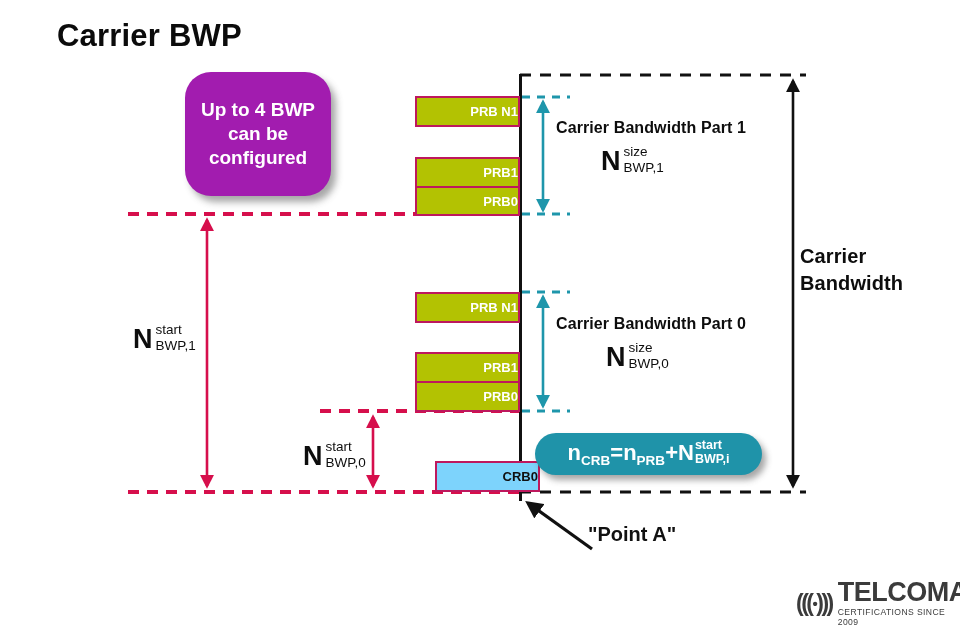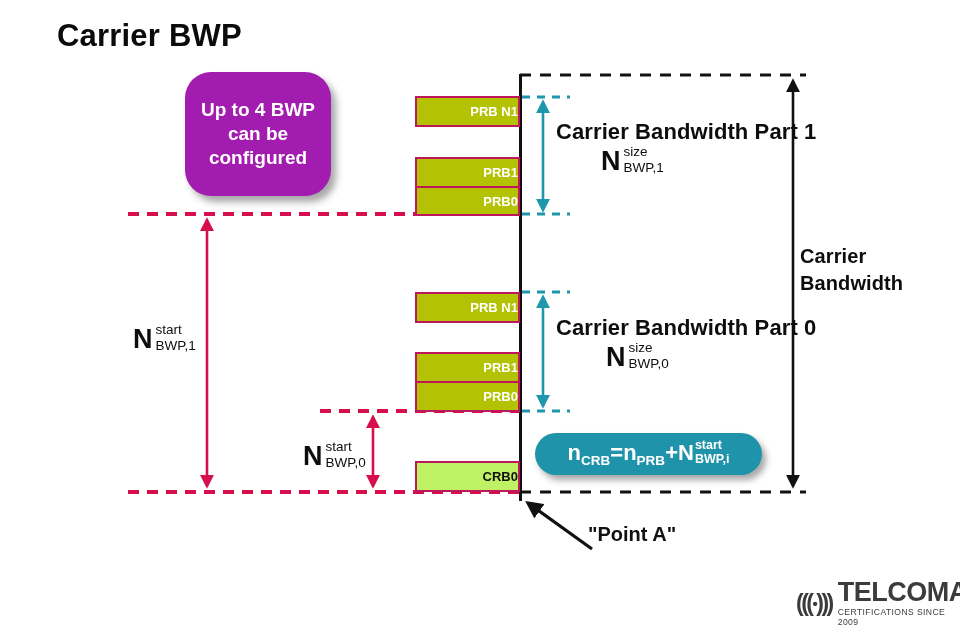--- a/index.html
+++ b/index.html
@@ -24,24 +24,24 @@
     line-height:1.28; padding:8px 14px;
   }
 
   
   .block {
     left:415px; width:105px; border:2px solid #be185d;
     display:flex; align-items:center; justify-content:flex-end;
     font-weight:700; font-size:13px;
   }
   .block.olive { background:#b3c202; color:#fff; }
-  .block.cyan  { background:#bef264; color:#101010; font-weight:600; }
-
-  
-  .lbl { font-weight:600; color:#0d0d0d; font-size:22px; letter-spacing:.1px; }
+  .block.cyan  { background:#7dd3fc; color:#101010; font-weight:600;margin-left:20px; }
+
+  
+  .lbl { font-weight:600; color:#0d0d0d; font-size:16px; letter-spacing:.1px; }
   .cb-label { left:800px; top:243px; width:110px; font-size:20px; line-height:1.35; }
   .point-a { left:588px; top:523px; font-size:20px; font-weight:600; }
 
   
   .math { display:inline-flex; align-items:flex-start; color:#0d0d0d; }
   .math .base { font-size:27px; font-weight:600; line-height:1; }
   .math .stack { display:flex; flex-direction:column; margin-left:3px; margin-top:-4px;
                  font-size:13.5px; font-weight:400; line-height:1.15; }
 
   

